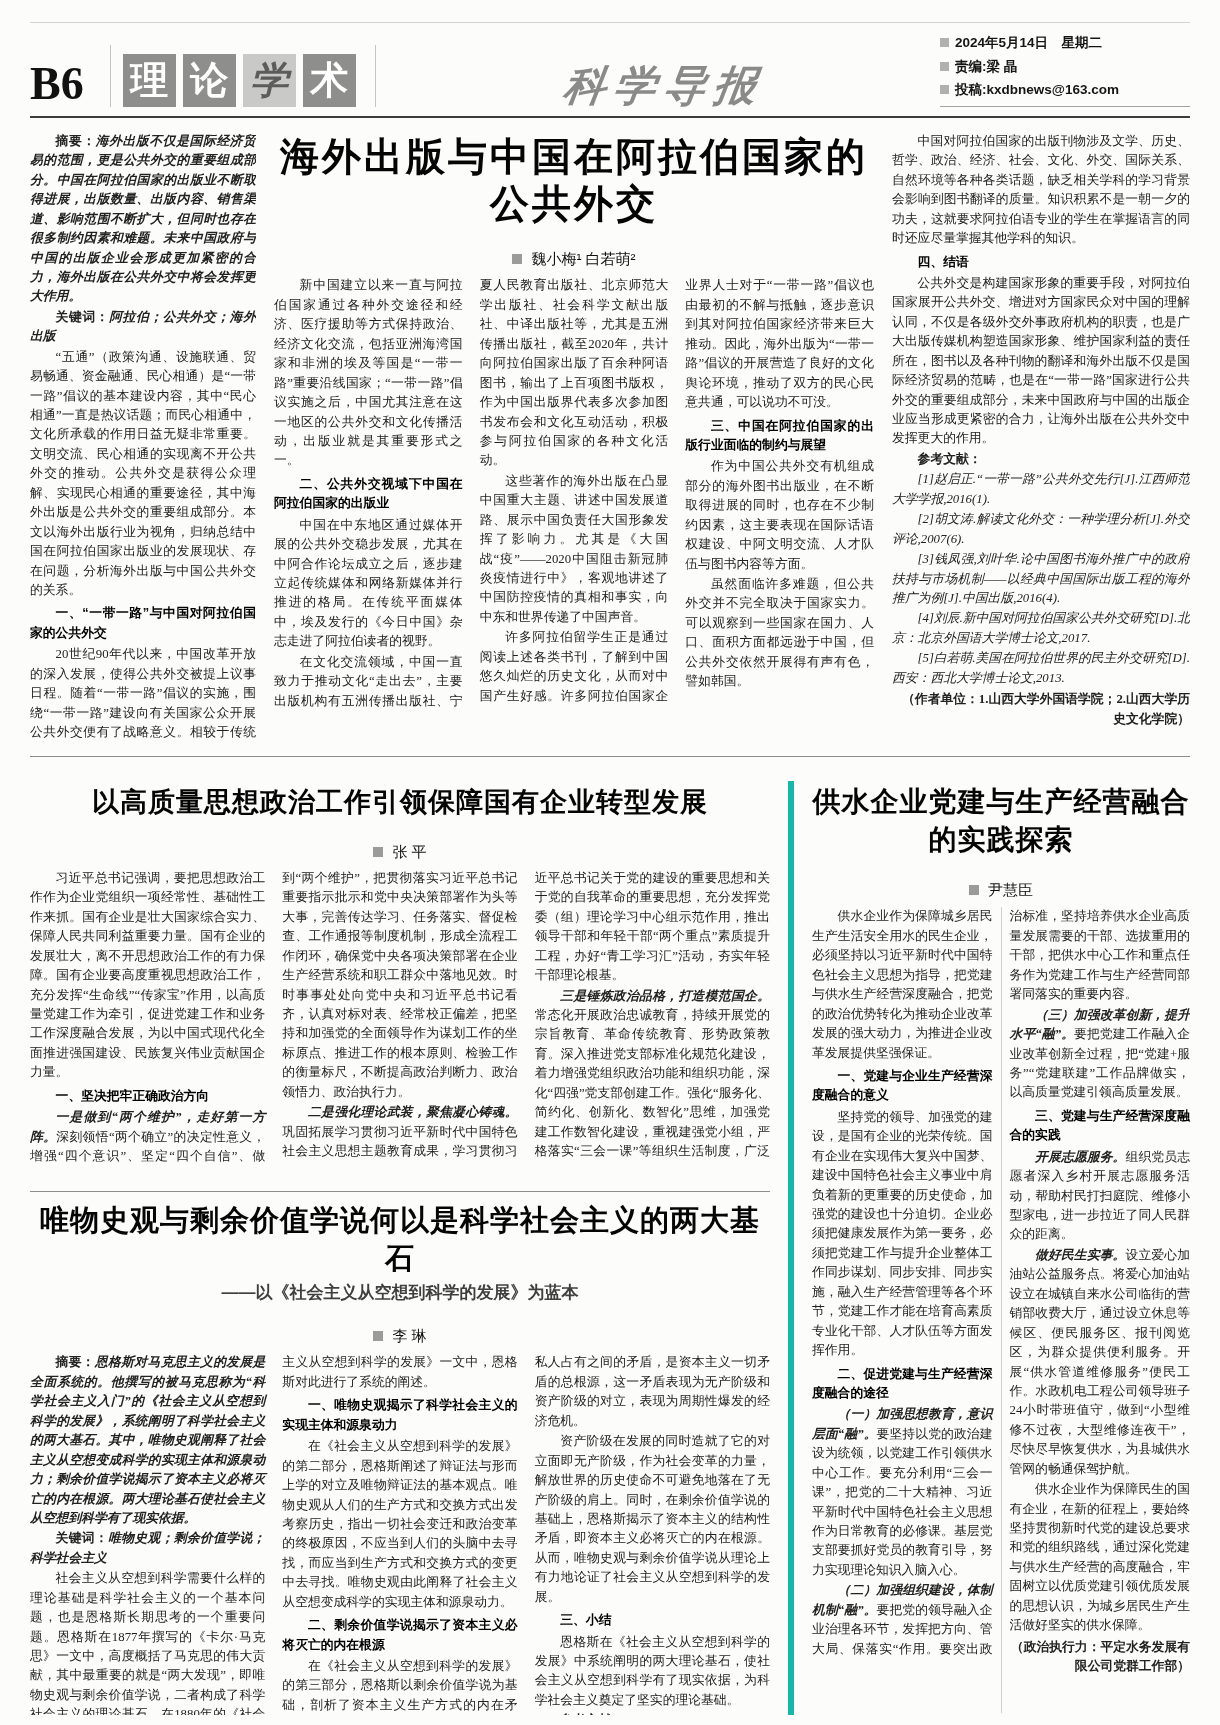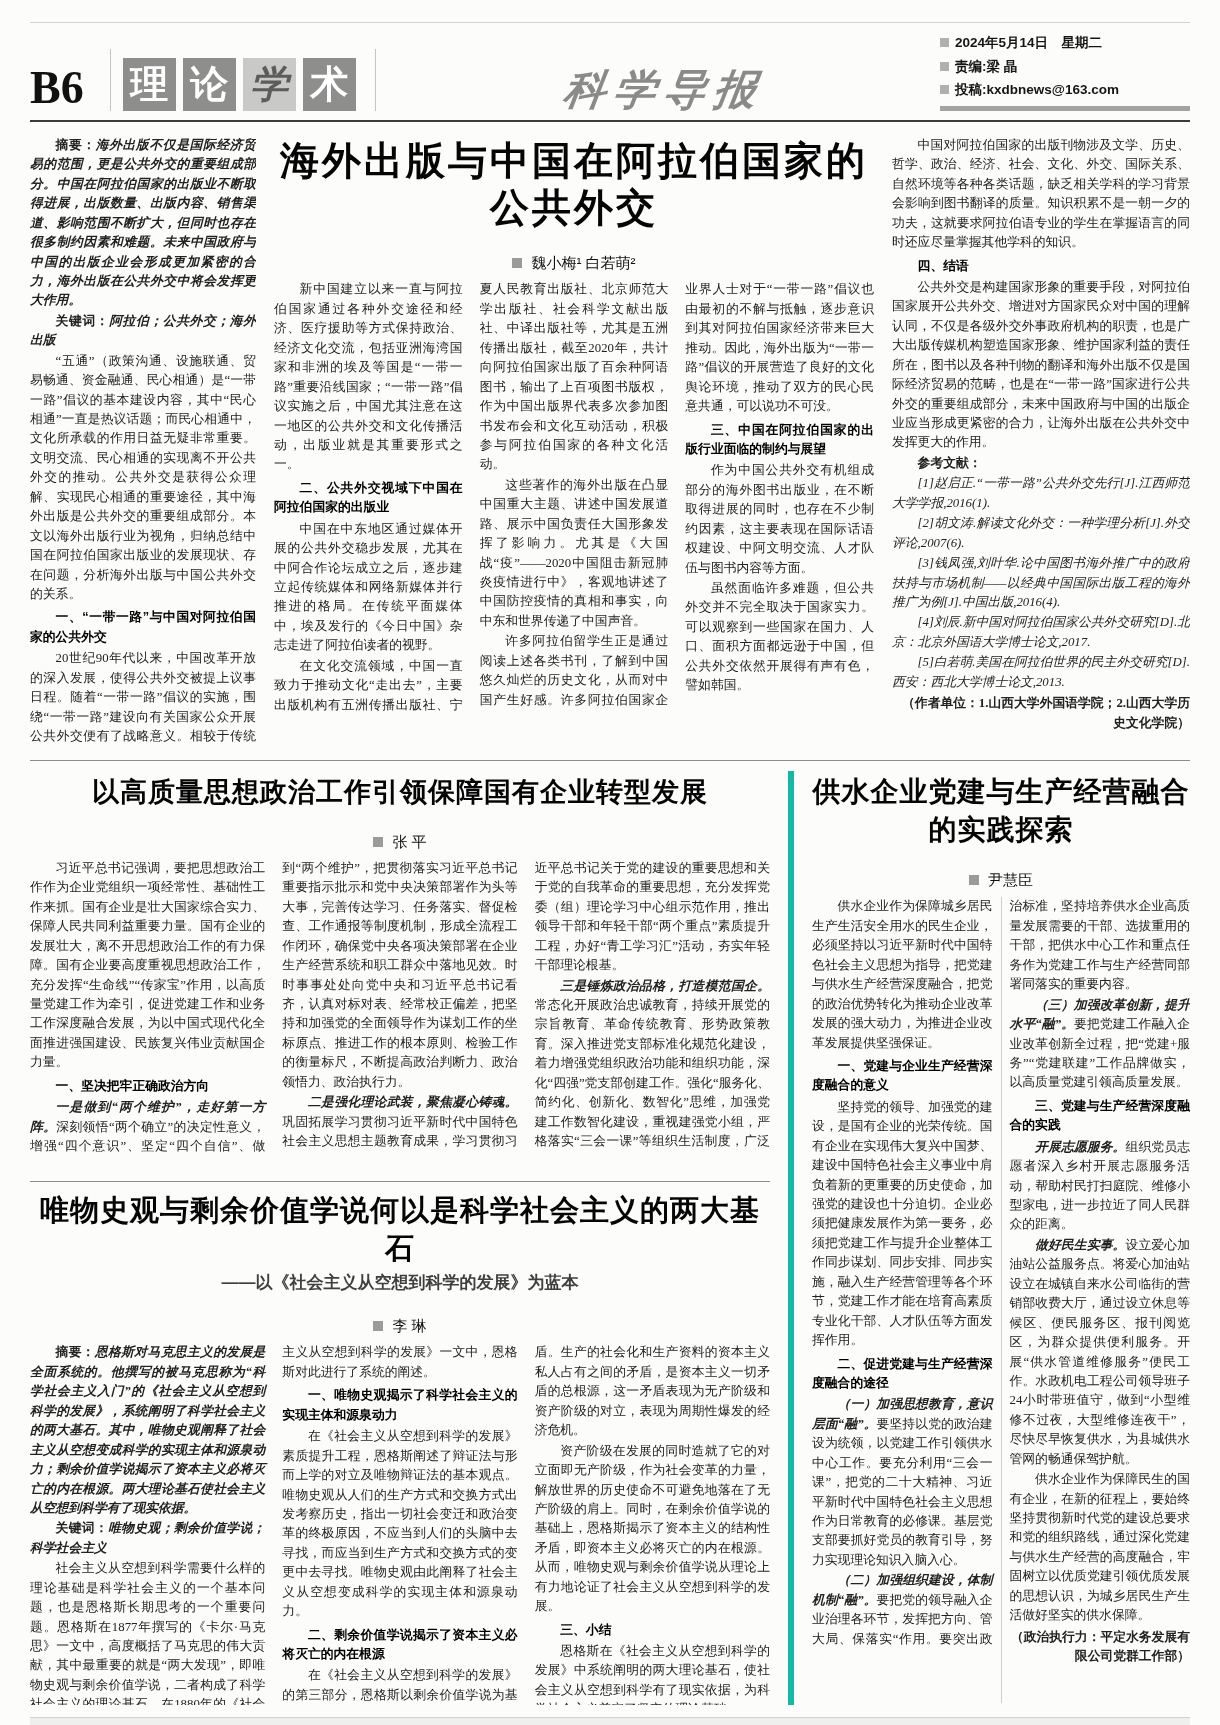--- a/index.html
+++ b/index.html
@@ -14,21 +14,21 @@
   .mh-left{display:flex;align-items:flex-end;}
   .edition{font:700 46px/1 "Liberation Serif",serif;color:#111;margin-right:14px;}
   .vline{width:1px;height:62px;background:#c4c4c2;margin:0 12px;}
   .section-boxes{display:flex;}
   .sbox{width:53px;height:53px;background:#8e8e8c;color:#fff;display:flex;align-items:center;
         justify-content:center;font:700 38px/1 "Liberation Sans",sans-serif;margin-right:7px;}
   .sbox.alt{background:#c9c9c7;color:#5c5c5a;font-family:"Liberation Serif",serif;font-style:italic;}
   .mh-brand{font:700 italic 42px/1 "Liberation Serif",serif;color:#8a8a88;letter-spacing:8px;
             transform:skewX(-8deg);white-space:nowrap;margin:0 20px;}
   .mh-info{font:700 13.5px/1.75 "Liberation Sans",sans-serif;color:#151515;min-width:250px;
-           border-bottom:5px solid #a3a3a3;padding-bottom:4px;}
+           border-bottom:1px solid #a3a3a3;padding-bottom:4px;}
   .sq{display:inline-block;width:9px;height:9px;background:#b0b0ae;margin-right:6px;}
 
   
   .bodytext{font-size:12.8px;line-height:1.52;text-align:justify;word-break:break-all;color:#222;}
   .blk{margin:0 0 1px 0;}
   .blk.p{text-indent:2em;}
   .blk.h{font-weight:700;text-indent:2em;font-family:"Liberation Sans",sans-serif;margin:3px 0;color:#000;}
   .blk.abs{text-indent:2em;font-weight:700;font-style:italic;}
   .blk.abs .b{font-style:normal;}
   .blk.sub{text-indent:2em;}
@@ -46,21 +46,21 @@
   
   .art-a{display:grid;grid-template-columns:226px 1fr 298px;column-gap:18px;height:612px;
          overflow:hidden;margin-top:14px;}
   .side-col{height:100%;overflow:hidden;}
   .a-title{font:700 39px/1.2 "Liberation Sans",sans-serif;letter-spacing:3px;text-align:center;
            color:#050505;margin:2px 0 0;}
   .art-a .center-cols{height:492px;}
 
   
   .mid{display:grid;grid-template-columns:1fr 402px;column-gap:0;border-top:1px solid #8c8c8a;
-       margin-top:12px;padding-top:10px;height:934px;overflow:hidden;}
+       margin-top:12px;padding-top:24px;height:934px;overflow:hidden;}
   .mid-left{padding-right:18px;}
   .mid-right{border-left:6px solid #14b8a6;padding-left:18px;overflow:hidden;}
   .b-title{font:700 27px/1.3 "Liberation Sans",sans-serif;letter-spacing:1px;text-align:center;color:#050505;margin:4px 0 0;}
   .art-b .cols3{height:310px;}
   .rule-h{border-top:1px solid #8c8c8a;margin:12px 0 10px;}
   .d-title{font:700 29px/1.3 "Liberation Sans",sans-serif;letter-spacing:1px;text-align:center;color:#050505;margin:6px 0 0;}
   .d-sub{text-align:center;font:700 17px/1.3 "Liberation Sans",sans-serif;color:#3f3f3d;margin:5px 0 17px;}
   .art-d .cols3{height:398px;}
   .c-title{font:700 28px/1.35 "Liberation Sans",sans-serif;letter-spacing:1px;text-align:center;color:#050505;margin:2px 0 0;}
   .art-c .cols2{height:806px;}
@@ -157,21 +157,21 @@
         <h2 class="d-title">唯物史观与剩余价值学说何以是科学社会主义的两大基石</h2>
         <div class="d-sub">——以《社会主义从空想到科学的发展》为蓝本</div>
         <div class="byline">
           <span class="sq2"></span><span>李 琳</span>
         </div>
         <div class="cols cols3">
             <div class="blk abs"><span class="b">摘要：</span>恩格斯对马克思主义的发展是全面系统的。他撰写的被马克思称为“科学社会主义入门”的《社会主义从空想到科学的发展》，系统阐明了科学社会主义的两大基石。其中，唯物史观阐释了社会主义从空想变成科学的实现主体和源泉动力；剩余价值学说揭示了资本主义必将灭亡的内在根源。两大理论基石使社会主义从空想到科学有了现实依据。</div>
             <div class="blk abs"><span class="b">关键词：</span>唯物史观；剩余价值学说；科学社会主义</div>
             <div class="blk p">社会主义从空想到科学需要什么样的理论基础是科学社会主义的一个基本问题，也是恩格斯长期思考的一个重要问题。恩格斯在1877年撰写的《卡尔·马克思》一文中，高度概括了马克思的伟大贡献，其中最重要的就是“两大发现”，即唯物史观与剩余价值学说，二者构成了科学社会主义的理论基石。在1880年的《社会主义从空想到科学的发展》一文中，恩格斯对此进行了系统的阐述。</div>
             <div class="blk h">一、唯物史观揭示了科学社会主义的实现主体和源泉动力</div>
-            <div class="blk p">在《社会主义从空想到科学的发展》素质提升工程，恩格斯阐述了辩证法与形而上学的对立及唯物辩证法的基本观点。唯物史观从人们的生产方式和交换方式出发考察历史，指出一切社会变迁和政治变革的终极原因，不应当到人们的头脑中去寻找，而应当到生产方式和交换方式的变更中去寻找。唯物史观由此阐释了社会主义从空想变成科学的实现主体和源泉动力。</div>
+            <div class="blk p">在《社会主义从空想到科学的发展》的第二部分，恩格斯阐述了辩证法与形而上学的对立及唯物辩证法的基本观点。唯物史观从人们的生产方式和交换方式出发考察历史，指出一切社会变迁和政治变革的终极原因，不应当到人们的头脑中去寻找，而应当到生产方式和交换方式的变更中去寻找。唯物史观由此阐释了社会主义从空想变成科学的实现主体和源泉动力。</div>
             <div class="blk h">二、剩余价值学说揭示了资本主义必将灭亡的内在根源</div>
             <div class="blk p">在《社会主义从空想到科学的发展》的第三部分，恩格斯以剩余价值学说为基础，剖析了资本主义生产方式的内在矛盾。生产的社会化和生产资料的资本主义私人占有之间的矛盾，是资本主义一切矛盾的总根源，这一矛盾表现为无产阶级和资产阶级的对立，表现为周期性爆发的经济危机。</div>
             <div class="blk p">资产阶级在发展的同时造就了它的对立面即无产阶级，作为社会变革的力量，解放世界的历史使命不可避免地落在了无产阶级的肩上。同时，在剩余价值学说的基础上，恩格斯揭示了资本主义的结构性矛盾，即资本主义必将灭亡的内在根源。从而，唯物史观与剩余价值学说从理论上有力地论证了社会主义从空想到科学的发展。</div>
             <div class="blk h">三、小结</div>
             <div class="blk p">恩格斯在《社会主义从空想到科学的发展》中系统阐明的两大理论基石，使社会主义从空想到科学有了现实依据，为科学社会主义奠定了坚实的理论基础。</div>
             <div class="blk refh">参考文献：</div>
           </div>
       </section>
 
     </div>

